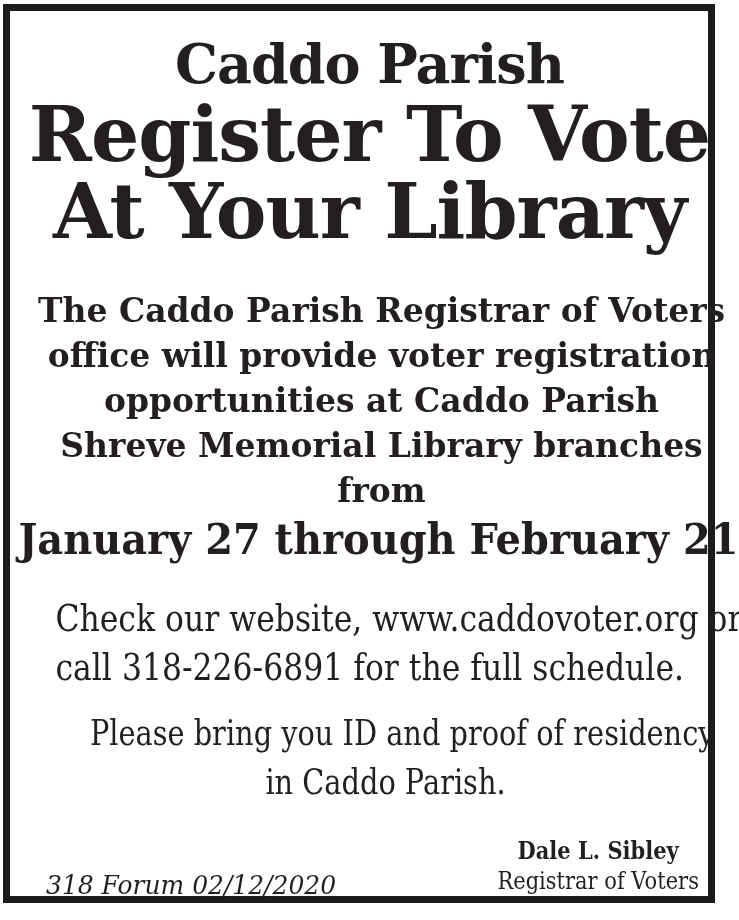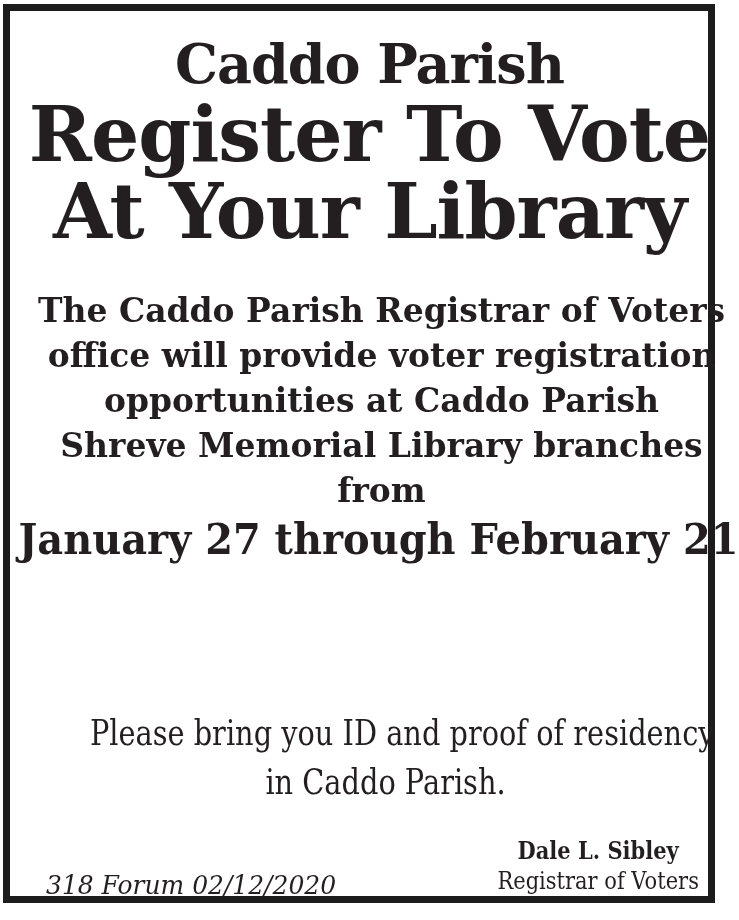--- a/index.html
+++ b/index.html
@@ -121,20 +121,24 @@
     <div class="line">office will provide voter registration</div>
     <div class="line">opportunities at Caddo Parish</div>
     <div class="line">Shreve Memorial Library branches</div>
     <div class="line">from</div>
   </div>
 
   <div class="block dateline">
     <div class="line">January 27 through February 21.</div>
   </div>
 
+  <div class="block website">
+    <div class="line">Check our website, www.caddovoter.org or</div>
+    <div class="line">call 318-226-6891 for the full schedule.</div>
+  </div>
 
   <div class="block reminder">
     <div class="line">Please bring you ID and proof of residency</div>
     <div class="line">in Caddo Parish.</div>
   </div>
 
   <div class="signature">
     <div class="name">Dale L. Sibley</div>
     <div class="title">Registrar of Voters</div>
   </div>

